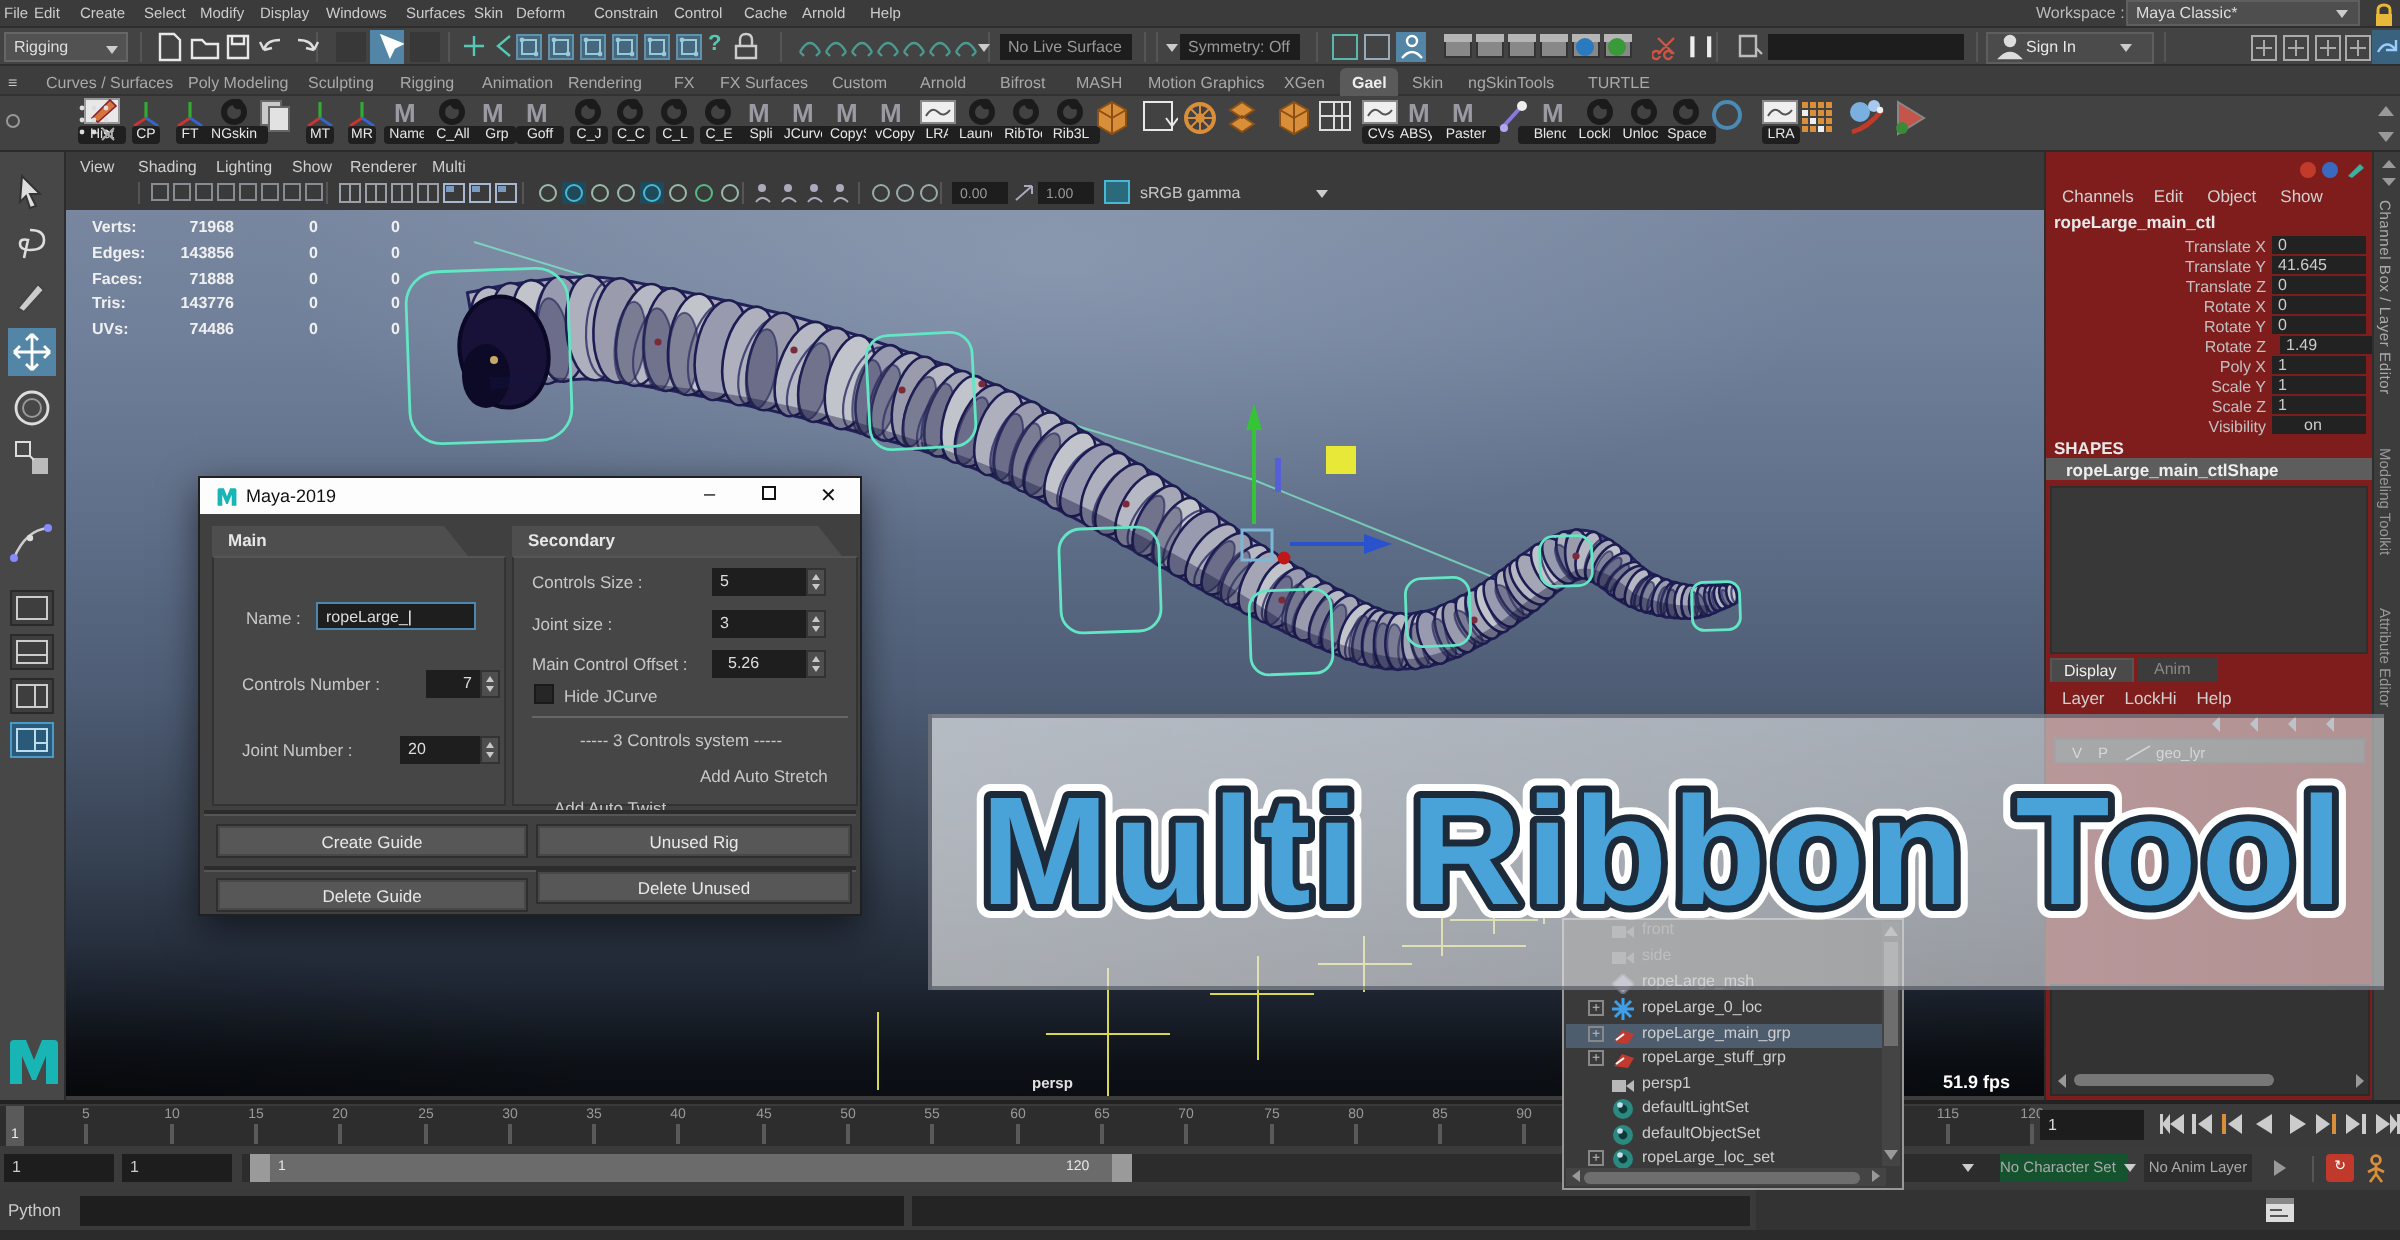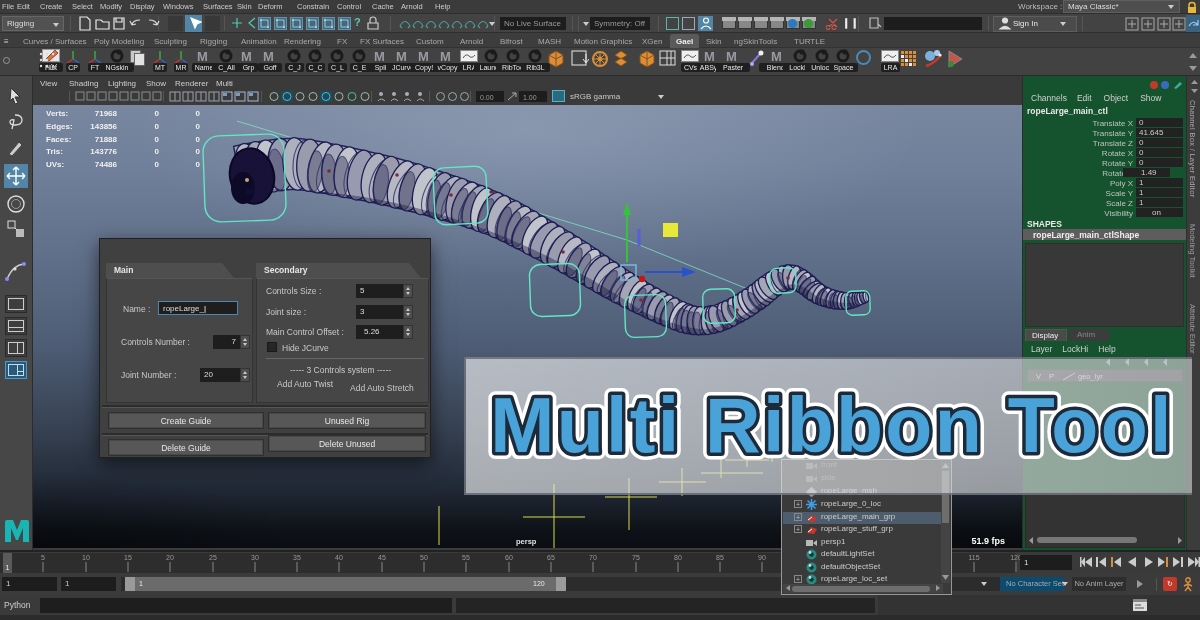--- a/index.html
+++ b/index.html
@@ -862,40 +862,40 @@
           <text x="117" y="167" class="hud" text-anchor="end">74486</text>
           <text x="159" y="167" class="hud" text-anchor="end">0</text>
           <text x="200" y="167" class="hud" text-anchor="end">0</text>
       <text x="516" y="544" style="font:bold 7.5px 'Liberation Sans';fill:#e0e0e0">persp</text>
       <text x="1005" y="544" text-anchor="end" style="font:bold 9px 'Liberation Sans';fill:#fff">51.9 fps</text>
     </g>
       </svg>
   </div>
 </div>
 
-<div class="abs" style="left:1022px;top:76px;width:164px;height:474px;background:#14532d;border-left:1px solid #2c2c2c">
+<div class="abs" style="left:1022px;top:76px;width:164px;height:474px;background:#7f1d1d;border-left:1px solid #2c2c2c">
   <svg style="position:absolute;left:126px;top:4px" width="34" height="11">
       <circle cx="5" cy="5" r="4" fill="#c23b2a"></circle>
       <circle cx="16" cy="5" r="4" fill="#3a6ac0"></circle>
       <path d="M25 8 L31 2 L33 4 L27 9 Z" fill="#3ab0a0"></path>
     </svg>
   <div style="position:absolute;left:8px;top:17px;color:#d0d0d0;font-size:8.5px"><span>Channels</span><span style="margin-left:10px">Edit</span><span style="margin-left:12px">Object</span><span style="margin-left:12px">Show</span></div>
   <div style="position:absolute;left:4px;top:30px;color:#e8e8e8;font-size:8.5px;font-weight:bold">ropeLarge_main_ctl</div>
   <div style="position:absolute;left:0;top:43px;width:110px;text-align:right;color:#c0c0c0;font-size:8px">Translate X</div>
     <div style="position:absolute;left:113px;top:42px;width:47px;height:9px;background:#222;color:#ccc;font-size:8px;padding-left:3px">0</div>
     <div style="position:absolute;left:0;top:53px;width:110px;text-align:right;color:#c0c0c0;font-size:8px">Translate Y</div>
     <div style="position:absolute;left:113px;top:52px;width:47px;height:9px;background:#222;color:#ccc;font-size:8px;padding-left:3px">41.645</div>
     <div style="position:absolute;left:0;top:63px;width:110px;text-align:right;color:#c0c0c0;font-size:8px">Translate Z</div>
     <div style="position:absolute;left:113px;top:62px;width:47px;height:9px;background:#222;color:#ccc;font-size:8px;padding-left:3px">0</div>
     <div style="position:absolute;left:0;top:73px;width:110px;text-align:right;color:#c0c0c0;font-size:8px">Rotate X</div>
     <div style="position:absolute;left:113px;top:72px;width:47px;height:9px;background:#222;color:#ccc;font-size:8px;padding-left:3px">0</div>
     <div style="position:absolute;left:0;top:83px;width:110px;text-align:right;color:#c0c0c0;font-size:8px">Rotate Y</div>
     <div style="position:absolute;left:113px;top:82px;width:47px;height:9px;background:#222;color:#ccc;font-size:8px;padding-left:3px">0</div>
     <div style="position:absolute;left:0;top:93px;width:110px;text-align:right;color:#c0c0c0;font-size:8px">Rotate Z</div>
-    <div style="position:absolute;left:100px;top:92px;width:47px;height:9px;background:#222;color:#ccc;font-size:8px;padding-left:18px">1.49</div>
+    <div style="position:absolute;left:117px;top:92px;width:47px;height:9px;background:#222;color:#ccc;font-size:8px;padding-left:3px">1.49</div>
     <div style="position:absolute;left:0;top:103px;width:110px;text-align:right;color:#c0c0c0;font-size:8px">Poly X</div>
     <div style="position:absolute;left:113px;top:102px;width:47px;height:9px;background:#222;color:#ccc;font-size:8px;padding-left:3px">1</div>
     <div style="position:absolute;left:0;top:113px;width:110px;text-align:right;color:#c0c0c0;font-size:8px">Scale Y</div>
     <div style="position:absolute;left:113px;top:112px;width:47px;height:9px;background:#222;color:#ccc;font-size:8px;padding-left:3px">1</div>
     <div style="position:absolute;left:0;top:123px;width:110px;text-align:right;color:#c0c0c0;font-size:8px">Scale Z</div>
     <div style="position:absolute;left:113px;top:122px;width:47px;height:9px;background:#222;color:#ccc;font-size:8px;padding-left:3px">1</div>
     <div style="position:absolute;left:0;top:133px;width:110px;text-align:right;color:#c0c0c0;font-size:8px">Visibility</div>
     <div style="position:absolute;left:113px;top:132px;width:47px;height:9px;background:#222;color:#ccc;font-size:8px;padding-left:16px">on</div>
   <div style="position:absolute;left:4px;top:143px;color:#e8e8e8;font-size:8.5px;font-weight:bold">SHAPES</div>
   <div style="position:absolute;left:0;top:153px;width:163px;height:11px;background:#5d5d5d;color:#eee;font-size:8.5px;padding:1px 0 0 10px;font-weight:bold">ropeLarge_main_ctlShape</div>
@@ -1021,21 +1021,21 @@
 <div class="abs" style="left:0;top:573px;width:1200px;height:22px;background:#3b3b3b">
   <div class="dfield" style="left:2px;top:4px;width:55px;height:14px;color:#ccc;line-height:12px">1</div>
   <div class="dfield" style="left:61px;top:4px;width:55px;height:14px;color:#ccc;line-height:12px">1</div>
   <div style="position:absolute;left:121px;top:4px;width:890px;height:14px;background:#2c2c2c"></div>
   <div style="position:absolute;left:125px;top:4px;width:441px;height:14px;background:#6b6b6b"></div>
   <div style="position:absolute;left:125px;top:4px;width:10px;height:14px;background:#9a9a9a"></div>
   <div style="position:absolute;left:556px;top:4px;width:10px;height:14px;background:#9a9a9a"></div>
   <div style="position:absolute;left:139px;top:7px;color:#e8e8e8;font-size:7px">1</div>
   <div style="position:absolute;left:533px;top:7px;color:#e8e8e8;font-size:7px">120</div>
   <i class="car" style="left:981px;top:9px"></i>
-  <div style="position:absolute;left:1000px;top:4px;width:64px;height:14px;background:#0c4a6e;color:#aaa;font-size:7.5px;text-align:right;line-height:13px">No Character Set</div>
+  <div style="position:absolute;left:1000px;top:4px;width:64px;height:14px;background:#14532d;color:#aaa;font-size:7.5px;text-align:left;line-height:13px">No Character Set</div>
   <i class="car" style="left:1062px;top:9px"></i>
   <div style="position:absolute;left:1072px;top:4px;width:54px;height:14px;background:#2d2d2d;color:#aaa;font-size:7.5px;text-align:center;line-height:13px">No Anim Layer</div>
   <svg style="position:absolute;left:1136px;top:6px" width="8" height="10">
       <path d="M1 1 L7 5 L1 9 Z" fill="#999"></path>
     </svg>
   <div style="position:absolute;left:1156px;top:5px;width:1px;height:13px;background:#555"></div>
   <div style="position:absolute;left:1163px;top:4px;width:14px;height:14px;background:#c0392b;border-radius:2px;color:#fff;font-size:7px;text-align:center;line-height:14px">↻</div>
   <svg style="position:absolute;left:1182px;top:4px" width="13" height="15">
       <circle cx="6" cy="3" r="2.2" fill="none" stroke="#d98e3a" stroke-width="1.4"></circle>
       <path d="M6 5 V10 M6 7 L2 9 M6 7 L10 9 M6 10 L3 14 M6 10 L9 14" stroke="#d98e3a" stroke-width="1.4" fill="none"></path>
@@ -1049,20 +1049,29 @@
   <div style="position:absolute;left:878px;top:0;width:322px;height:20px;background:#333"></div>
   <svg style="position:absolute;left:1132px;top:3px" width="16" height="15">
       <rect x="1" y="1" width="14" height="12" fill="#ddd"></rect>
       <rect x="1" y="1" width="14" height="3" fill="#888"></rect>
       <path d="M3 7 H9 M3 10 H12" stroke="#555"></path>
     </svg>
 </div>
 <div class="abs" style="left:0;top:615px;width:1200px;height:5px;background:#2b2b2b"></div>
 
 <div class="abs" style="left:99px;top:238px;width:332px;height:220px;background:#404040;border:1px solid #202020;box-shadow:0 6px 18px rgba(0,0,0,0.55)">
+  <div style="position:absolute;left:0;top:0;width:330px;height:18px;background:#fdfdfd">
+    <svg style="position:absolute;left:8px;top:4px" width="11" height="11" viewBox="0 0 28 26">
+        <path d="M2 24 V4 Q2 2 4 2 H10 L14 12 L18 2 H24 Q26 2 26 4 V24 H20 V10 L15 22 H13 L8 10 V24 Z" fill="#19b5b5"></path>
+      </svg>
+    <span style="position:absolute;left:23px;top:4px;color:#111;font-size:9px">Maya-2019</span>
+    <span style="position:absolute;left:252px;top:3px;color:#111;font-size:10px">–</span>
+    <span style="position:absolute;left:281px;top:4px;width:7px;height:7px;border:1px solid #111"></span>
+    <span style="position:absolute;left:310px;top:3px;color:#111;font-size:10px">✕</span>
+  </div>
   <div class="tab" style="left:6px;top:24px;width:128px">Main</div>
   <div class="frame" style="left:6px;top:39px;width:147px;height:125px"></div>
   <div class="tab" style="left:156px;top:24px;width:165px">Secondary</div>
   <div class="frame" style="left:156px;top:39px;width:173px;height:125px"></div>
   <div class="lab" style="left:23px;top:65px">Name :</div>
   <div class="sfield" style="left:58px;top:62px;width:80px;border:1px solid #4b87b0">ropeLarge_<span style="color:#fff">|</span></div>
   <div class="lab" style="left:21px;top:98px">Controls Number :</div>
   <div class="sfield" style="left:113px;top:96px;width:27px;text-align:right;padding-right:4px;padding-left:0">7</div>
   <div class="spin" style="left:140px;top:96px"></div>
   <div class="lab" style="left:21px;top:131px">Joint Number :</div>
@@ -1074,21 +1083,21 @@
   <div class="lab" style="left:166px;top:68px">Joint size :</div>
   <div class="sfield" style="left:256px;top:66px;width:47px">3</div>
   <div class="spin" style="left:303px;top:66px"></div>
   <div class="lab" style="left:166px;top:88px">Main Control Offset :</div>
   <div class="sfield" style="left:256px;top:86px;width:47px;padding-left:8px">5.26</div>
   <div class="spin" style="left:303px;top:86px"></div>
   <div style="position:absolute;left:167px;top:103px;width:10px;height:10px;background:#262626;border:1px solid #1a1a1a"></div>
   <div class="lab" style="left:182px;top:104px">Hide JCurve</div>
   <div style="position:absolute;left:166px;top:119px;width:158px;height:1px;background:#666"></div>
   <div class="lab" style="left:190px;top:126px">----- 3 Controls system -----</div>
-  <div class="lab" style="left:177px;top:140px">Add Auto Twist</div>
+  <div class="lab" style="left:177px;top:160px">Add Auto Twist</div>
   <div class="lab" style="left:250px;top:144px">Add Auto Stretch</div>
   <div style="position:absolute;left:2px;top:166px;width:326px;height:3px;background:#2c2c2c;border-bottom:1px solid #555"></div>
   <div class="btn" style="left:9px;top:174px;width:154px">Create Guide</div>
   <div class="btn" style="left:169px;top:174px;width:156px">Unused Rig</div>
   <div style="position:absolute;left:2px;top:194px;width:326px;height:3px;background:#2c2c2c;border-bottom:1px solid #555"></div>
   <div class="btn" style="left:9px;top:201px;width:154px">Delete Guide</div>
   <div class="btn" style="left:169px;top:197px;width:156px">Delete Unused</div>
 </div>
 
 <div class="abs" style="left:781px;top:459px;width:171px;height:136px;background:#3a3a3a;border:1px solid #989898">

